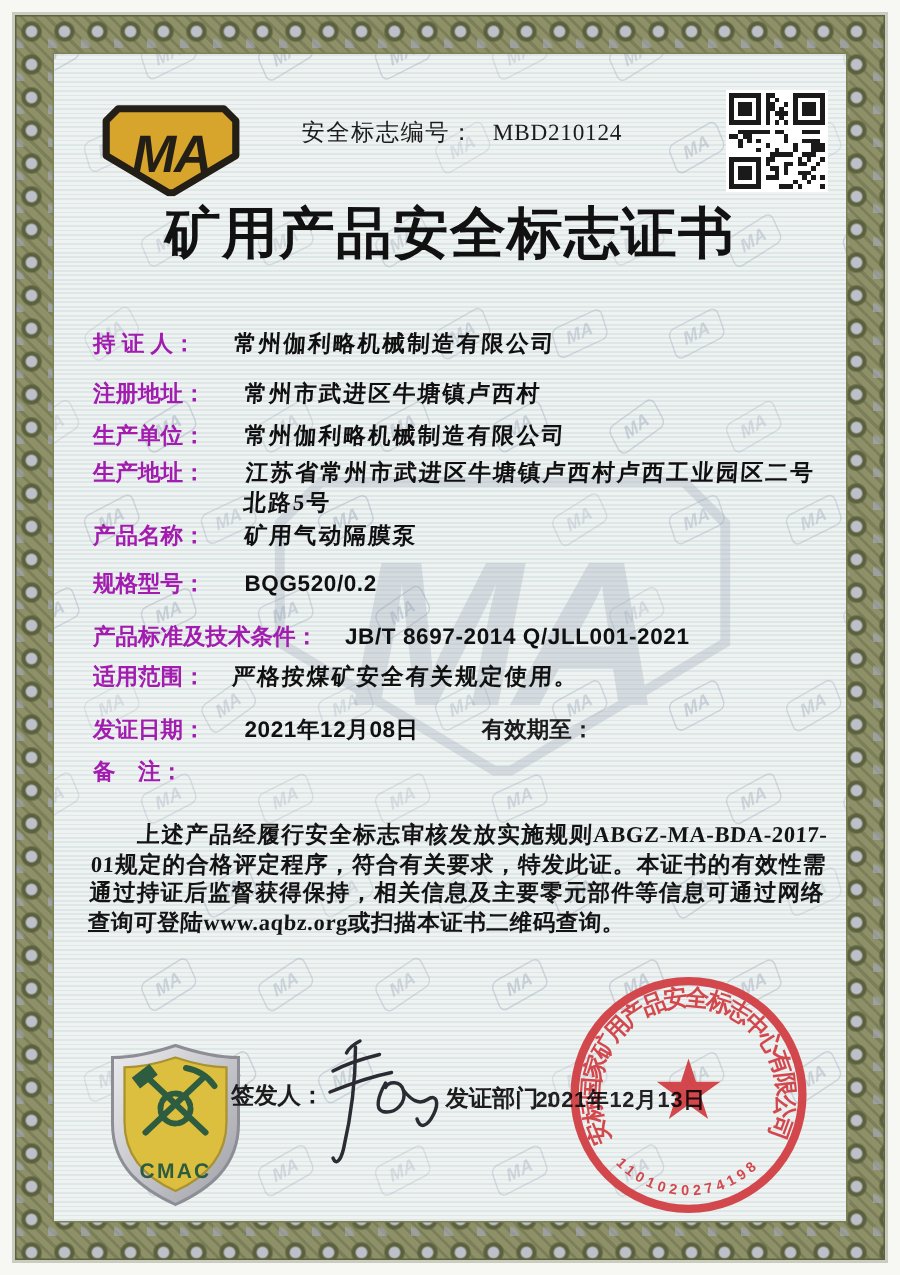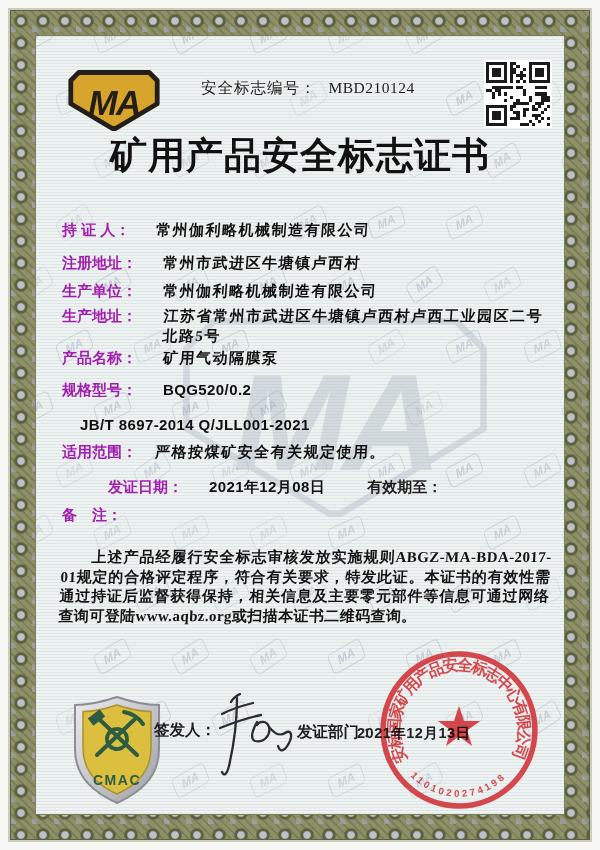--- a/index.html
+++ b/index.html
@@ -56,21 +56,21 @@
     white-space:nowrap; flex:0 0 auto;text-align:center;
   }
   .fvalue{margin-left:26px; font-weight:700; color:#101010;}
   .kai{font-family:"Liberation Serif",serif; letter-spacing:1.5px; transform:skewX(-4deg); display:inline-block;}
   .num{font-family:"Liberation Sans",sans-serif; font-weight:700; letter-spacing:.4px;text-align:center;}
   .wrapv{max-width:398px;}
   .r1{margin-top:13px;} .r2{margin-top:8px;} .r3{margin-top:5px;}
   .r4{margin-top:2px;} .r5{margin-top:12px;} .r6{margin-top:15px;}
   .r6 .fvalue{margin-left:18px;}
   .r7{margin-top:7px;} .r7 .fvalue{margin-left:18px;}
-  .r8{margin-top:15px;margin-left:46px;} .r9{margin-top:8px;}
+  .r8{margin-top:15px;} .r9{margin-top:8px;}
   .flabel2{margin-left:42px; font-family:"Liberation Sans",sans-serif; font-weight:600; white-space:nowrap;}
 
   .notice{
     position:absolute; left:60px; right:50px; top:548px;
     font-size:15px; line-height:19.5px; font-weight:700; color:#141414;
     text-indent:2em; letter-spacing:.4px; text-align:justify;
     font-family:"Liberation Serif",serif; transform:skewX(-3deg);
   }
 
   
@@ -318,20 +318,21 @@
       </div>
       <div class="frow r4">
         <span class="flabel">产品名称：</span>
         <span class="fvalue kai">矿用气动隔膜泵</span>
       </div>
       <div class="frow r5">
         <span class="flabel">规格型号：</span>
         <span class="fvalue num">BQG520/0.2</span>
       </div>
       <div class="frow r6">
+        <span class="flabel">产品标准及技术条件：</span>
         <span class="fvalue num">JB/T 8697-2014  Q/JLL001-2021</span>
       </div>
       <div class="frow r7">
         <span class="flabel">适用范围：</span>
         <span class="fvalue kai">严格按煤矿安全有关规定使用。</span>
       </div>
       <div class="frow r8">
         <span class="flabel">发证日期：</span>
         <span class="fvalue num">2021年12月08日</span>
         <span class="flabel2">有效期至：</span>

